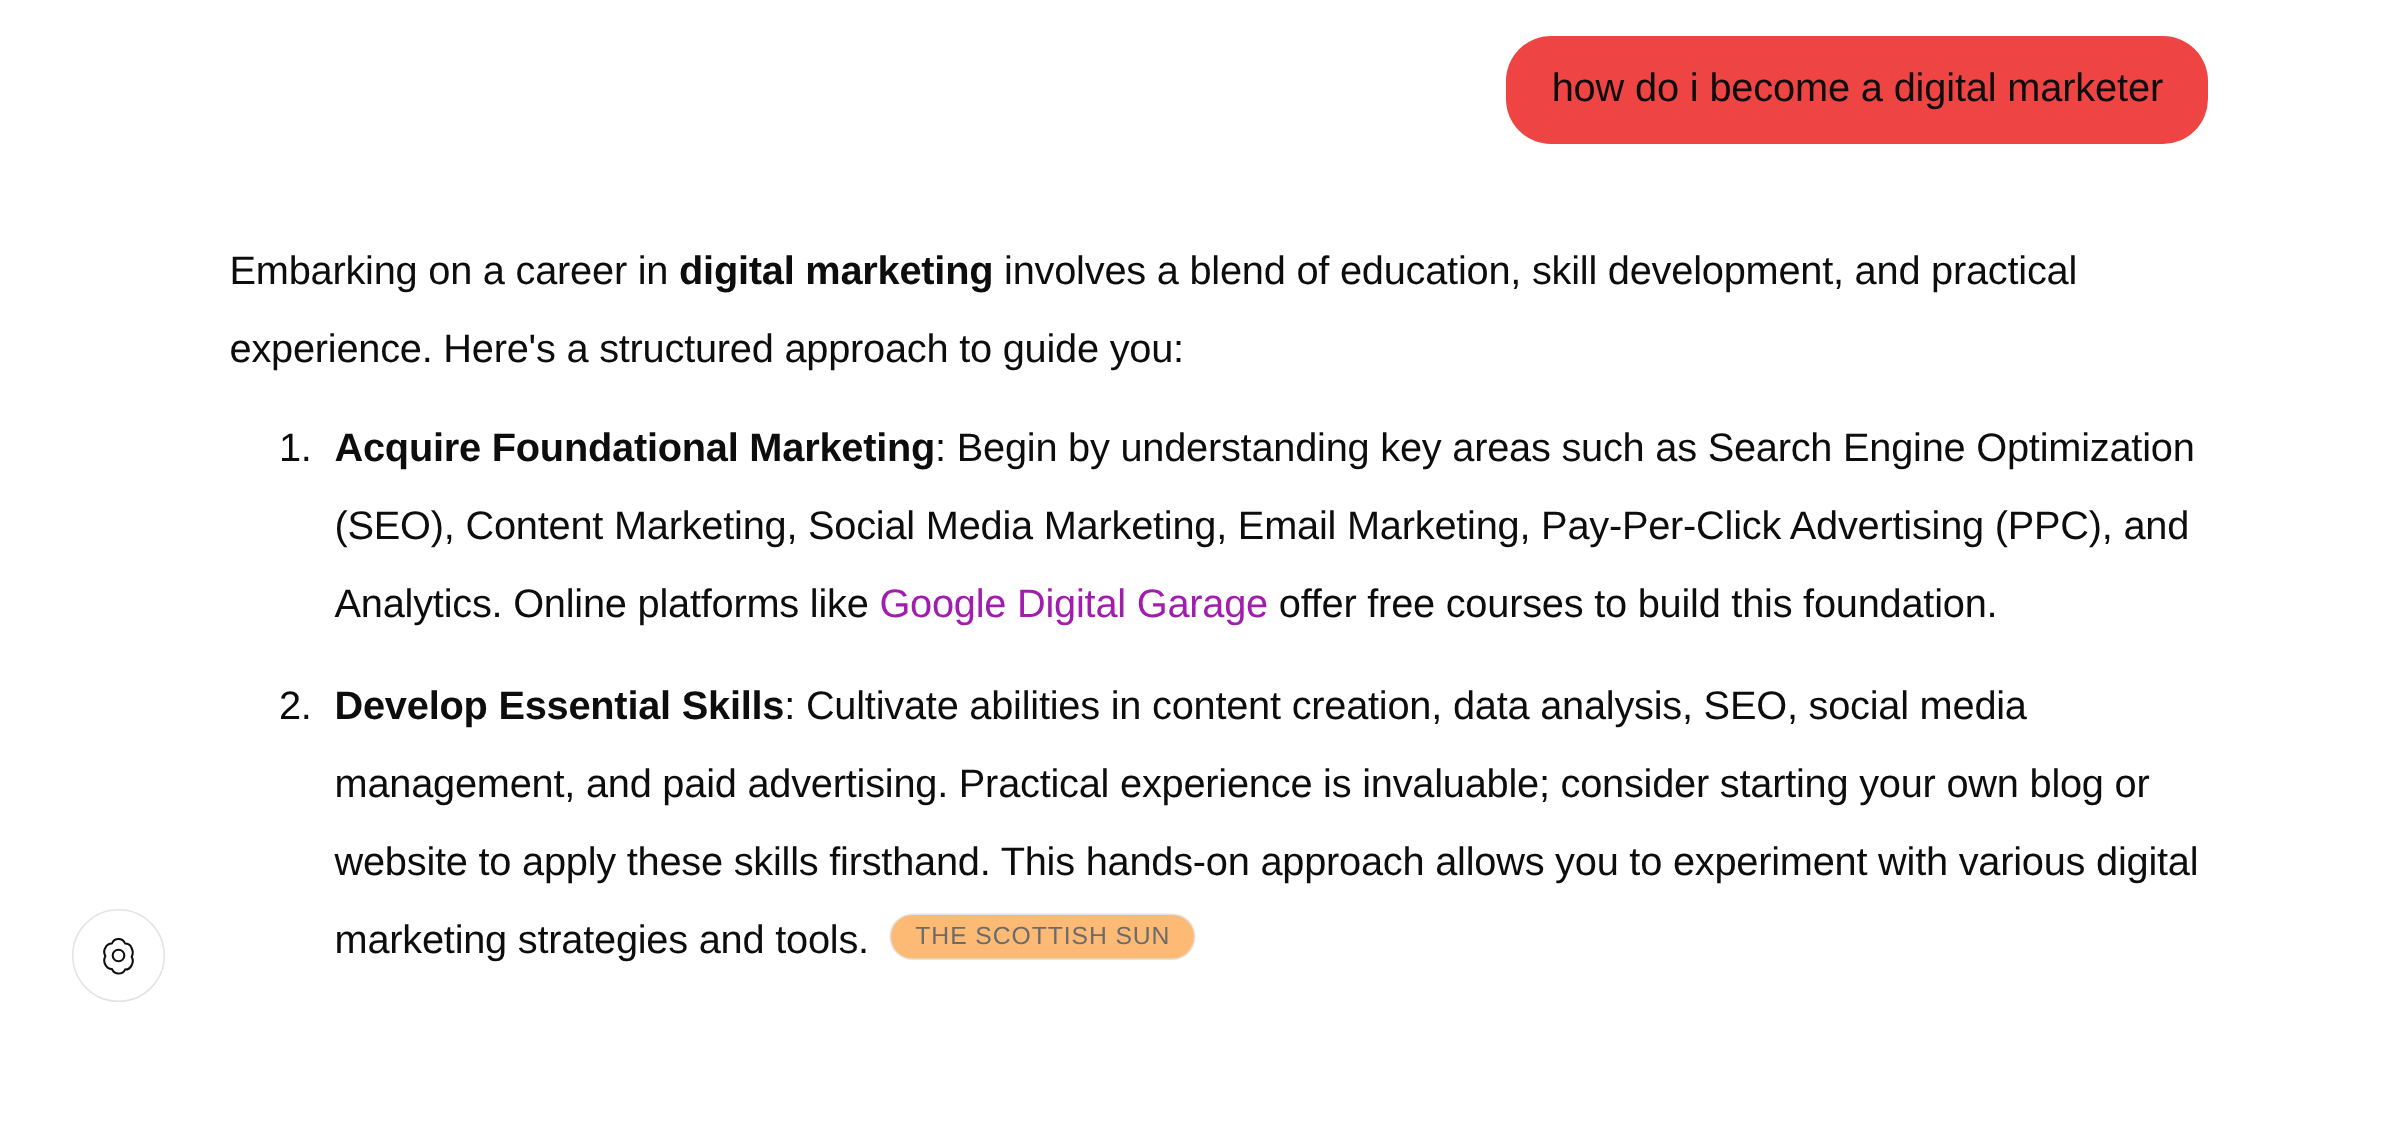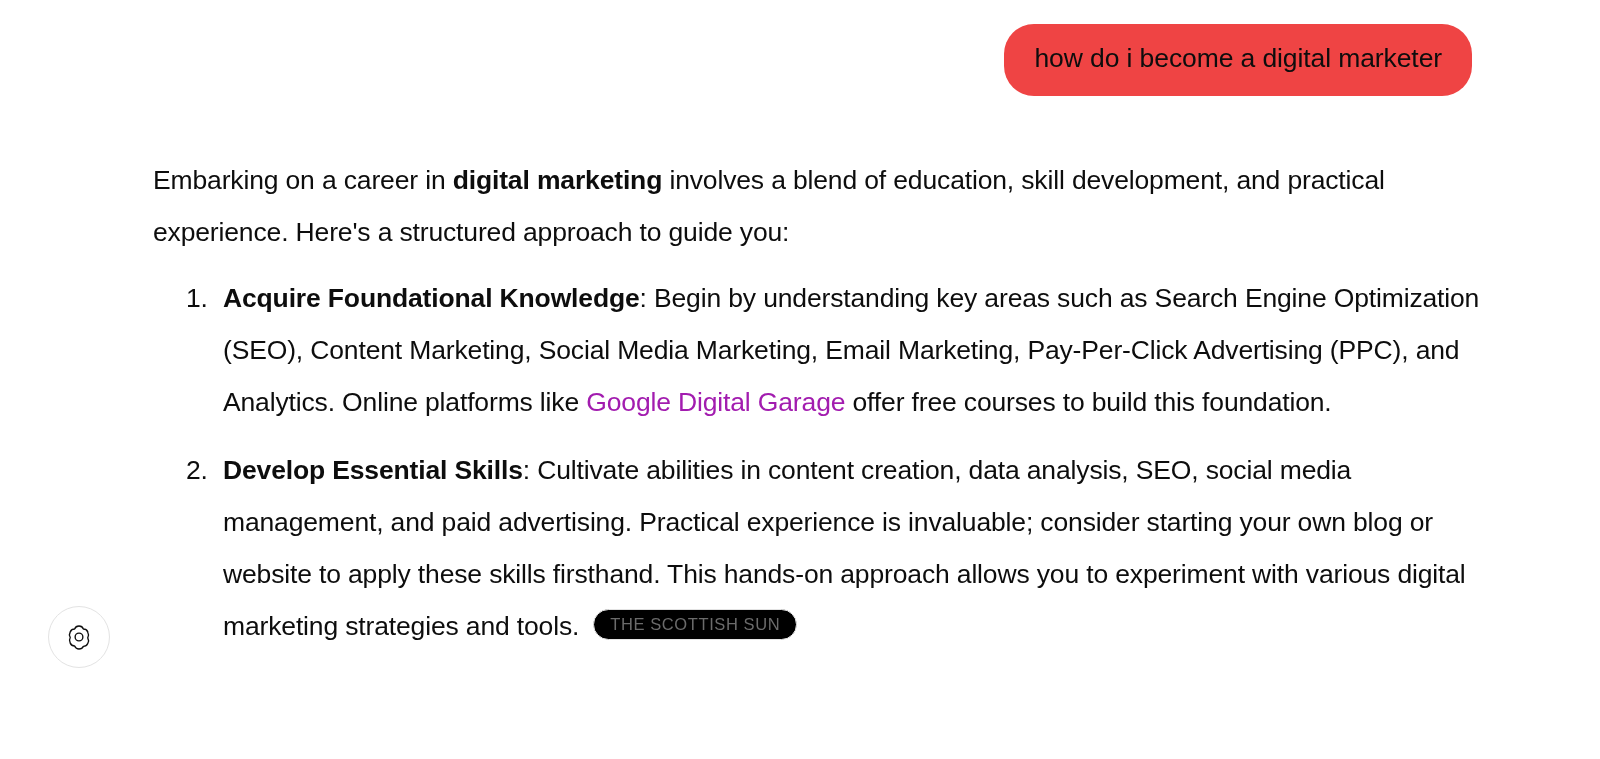--- a/index.html
+++ b/index.html
@@ -95,21 +95,21 @@
     align-items: center;
     border: 1px solid #e3e3e3;
     border-radius: 16px;
     padding: 5px 16px 6px 16px;
     font-size: 16.5px;
     letter-spacing: 0.6px;
     color: #6b6b6b;
     vertical-align: middle;
     margin-left: 14px;
     white-space: nowrap;
-    background: #000000;
+    background: #fdba74;
     line-height: 1.1;
     position: relative;
     top: -3px;
   }
 </style>
 </head>
 <body>
 
 <div class="chat">
 
@@ -127,21 +127,21 @@
         </svg>
       </span>
     </div>
 
     <div class="assistant-body">
 
       <p><span>Embarking on a career in </span><strong>digital marketing</strong><span> involves a blend of education, skill development, and practical experience. Here's a structured approach to guide you:</span></p>
 
       <ol class="steps">
 
-        <li><strong>Acquire Foundational Knowledge</strong><span>: Begin by understanding key areas such as Search Engine Optimization (SEO), Content Marketing, Social Media Marketing, Email Marketing, Pay-Per-Click Advertising (PPC), and Analytics. Online platforms like </span><a class="link" href="#">Google Digital Garage</a><span> offer free courses to build this foundation.</span></li>
+        <li><strong>Acquire Foundational Marketing</strong><span>: Begin by understanding key areas such as Search Engine Optimization (SEO), Content Marketing, Social Media Marketing, Email Marketing, Pay-Per-Click Advertising (PPC), and Analytics. Online platforms like </span><a class="link" href="#">Google Digital Garage</a><span> offer free courses to build this foundation.</span></li>
 
         <li><strong>Develop Essential Skills</strong><span>: Cultivate abilities in content creation, data analysis, SEO, social media management, and paid advertising. Practical experience is invaluable; consider starting your own blog or website to apply these skills firsthand. This hands-on approach allows you to experiment with various digital marketing strategies and tools.</span><span class="source-chip">THE SCOTTISH SUN</span></li>
 
       </ol>
 
     </div>
   </div>
 </div>
 
 </body></html>

